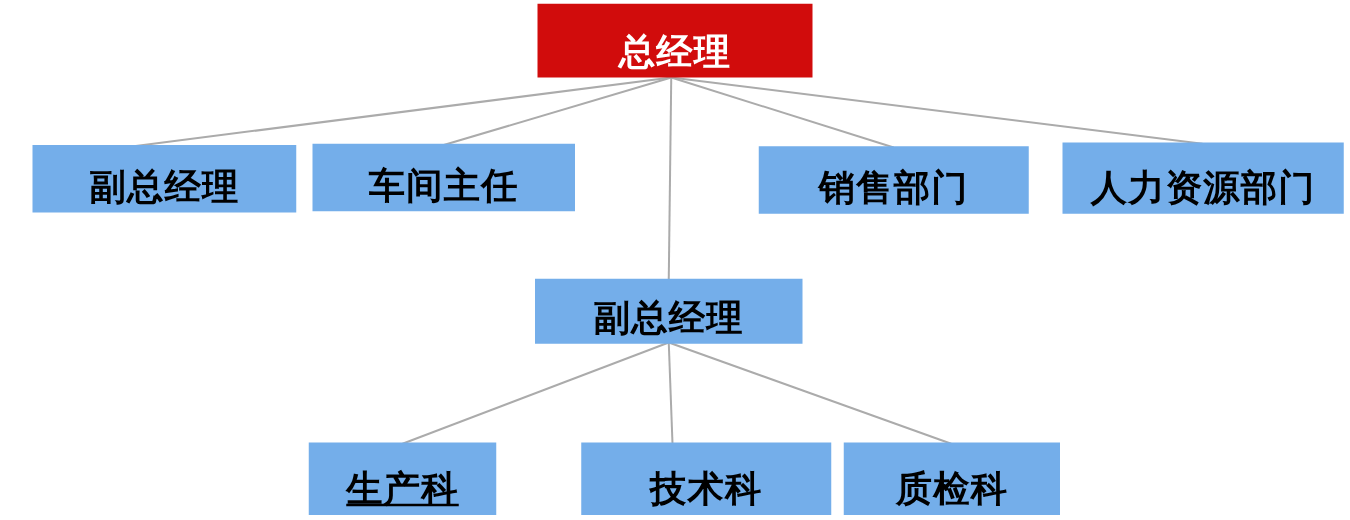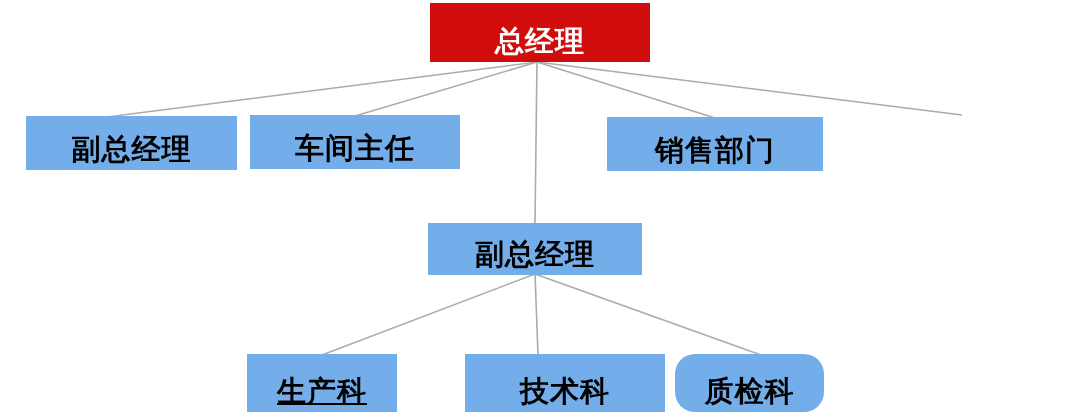--- a/index.html
+++ b/index.html
@@ -72,30 +72,33 @@
   </div>
 
   <div class="node node-blue" style="left:250px; top:115px; width:210px; height:54px;">
     <span>车间主任</span>
   </div>
 
   <div class="node node-blue" style="left:607px; top:117px; width:216px; height:54px;font-family:Liberation Serif, serif;">
     <span>销售部门</span>
   </div>
 
+  <div class="node node-blue" style="left:850px; top:114px; width:225px; height:57px;">
+    <span>人力资源部门</span>
+  </div>
 
   <div class="node node-blue" style="left:428px; top:223px; width:214px; height:52px;">
     <span>副总经理</span>
   </div>
 
   <div class="node node-blue" style="left:247px; top:354px; width:150px; height:58px;text-decoration:underline;">
     <span>生产科</span>
   </div>
 
   <div class="node node-blue" style="left:465px; top:354px; width:200px; height:58px;">
     <span>技术科</span>
   </div>
 
-  <div class="node node-blue" style="left:675px; top:354px; width:149px; height:58px;border-radius:20px;">
+  <div class="node node-blue" style="left:675px; top:354px; width:173px; height:58px;">
     <span>质检科</span>
   </div>
 
 </div>
 
 </body></html>

